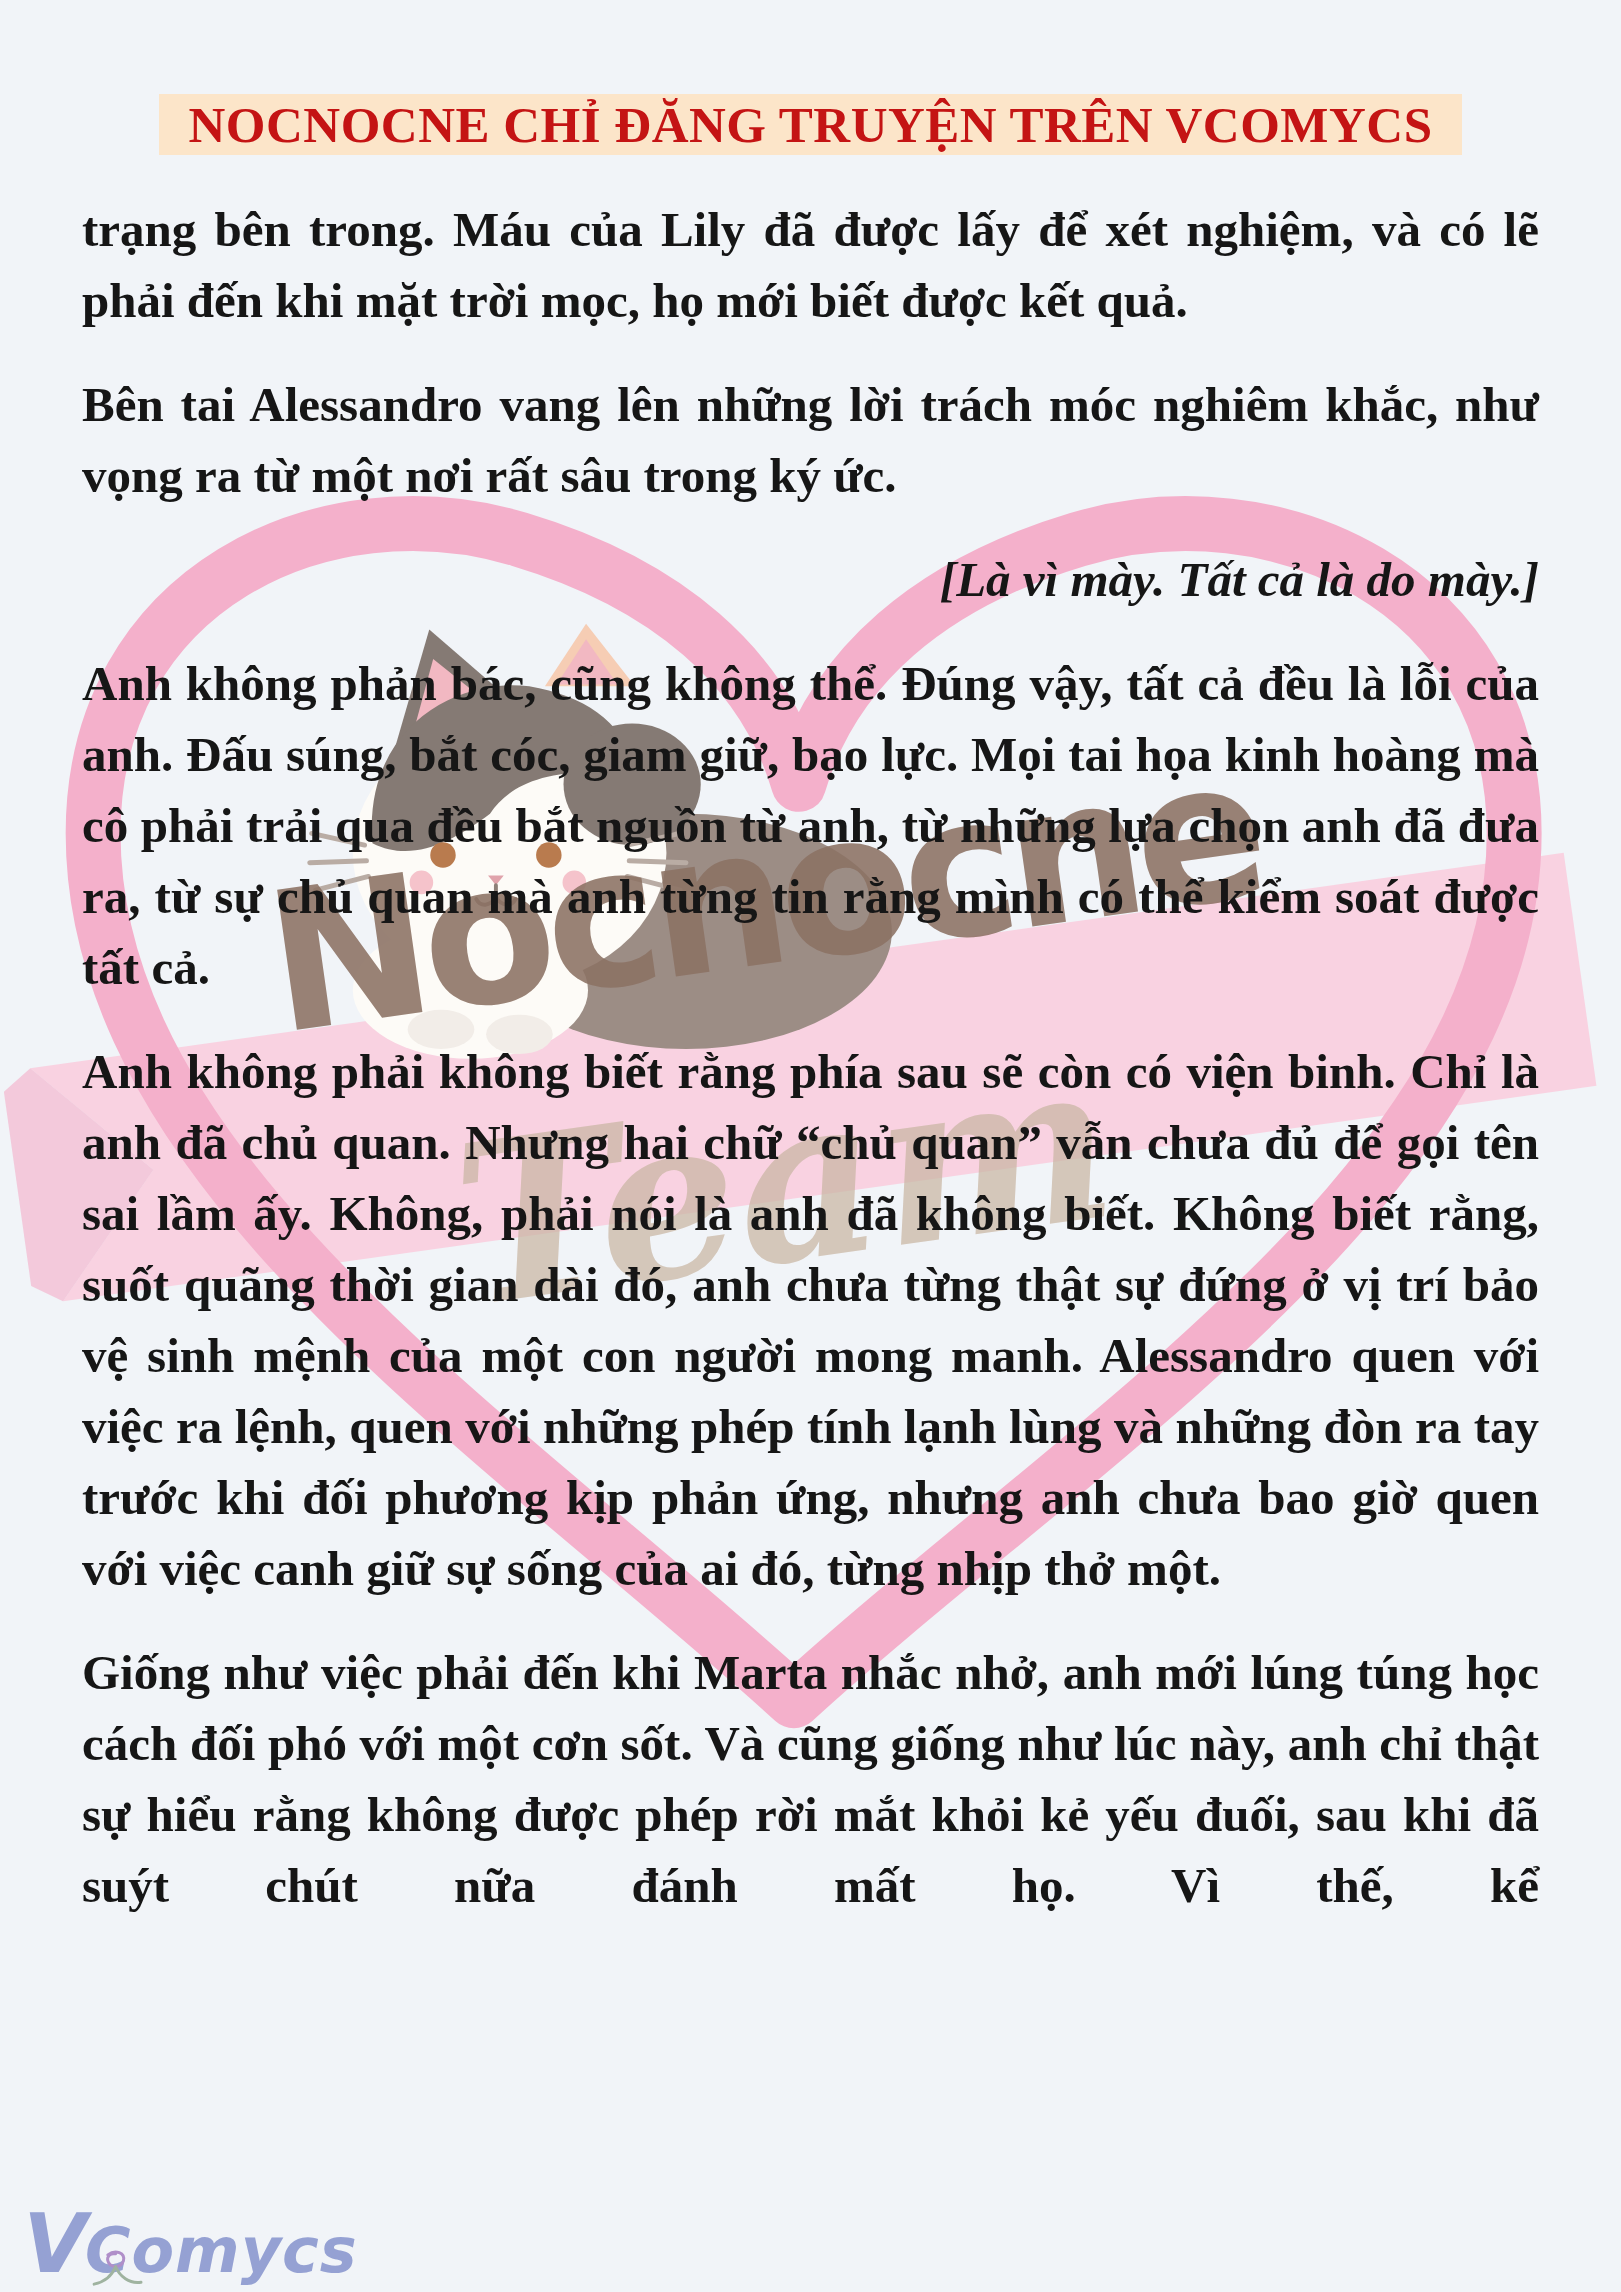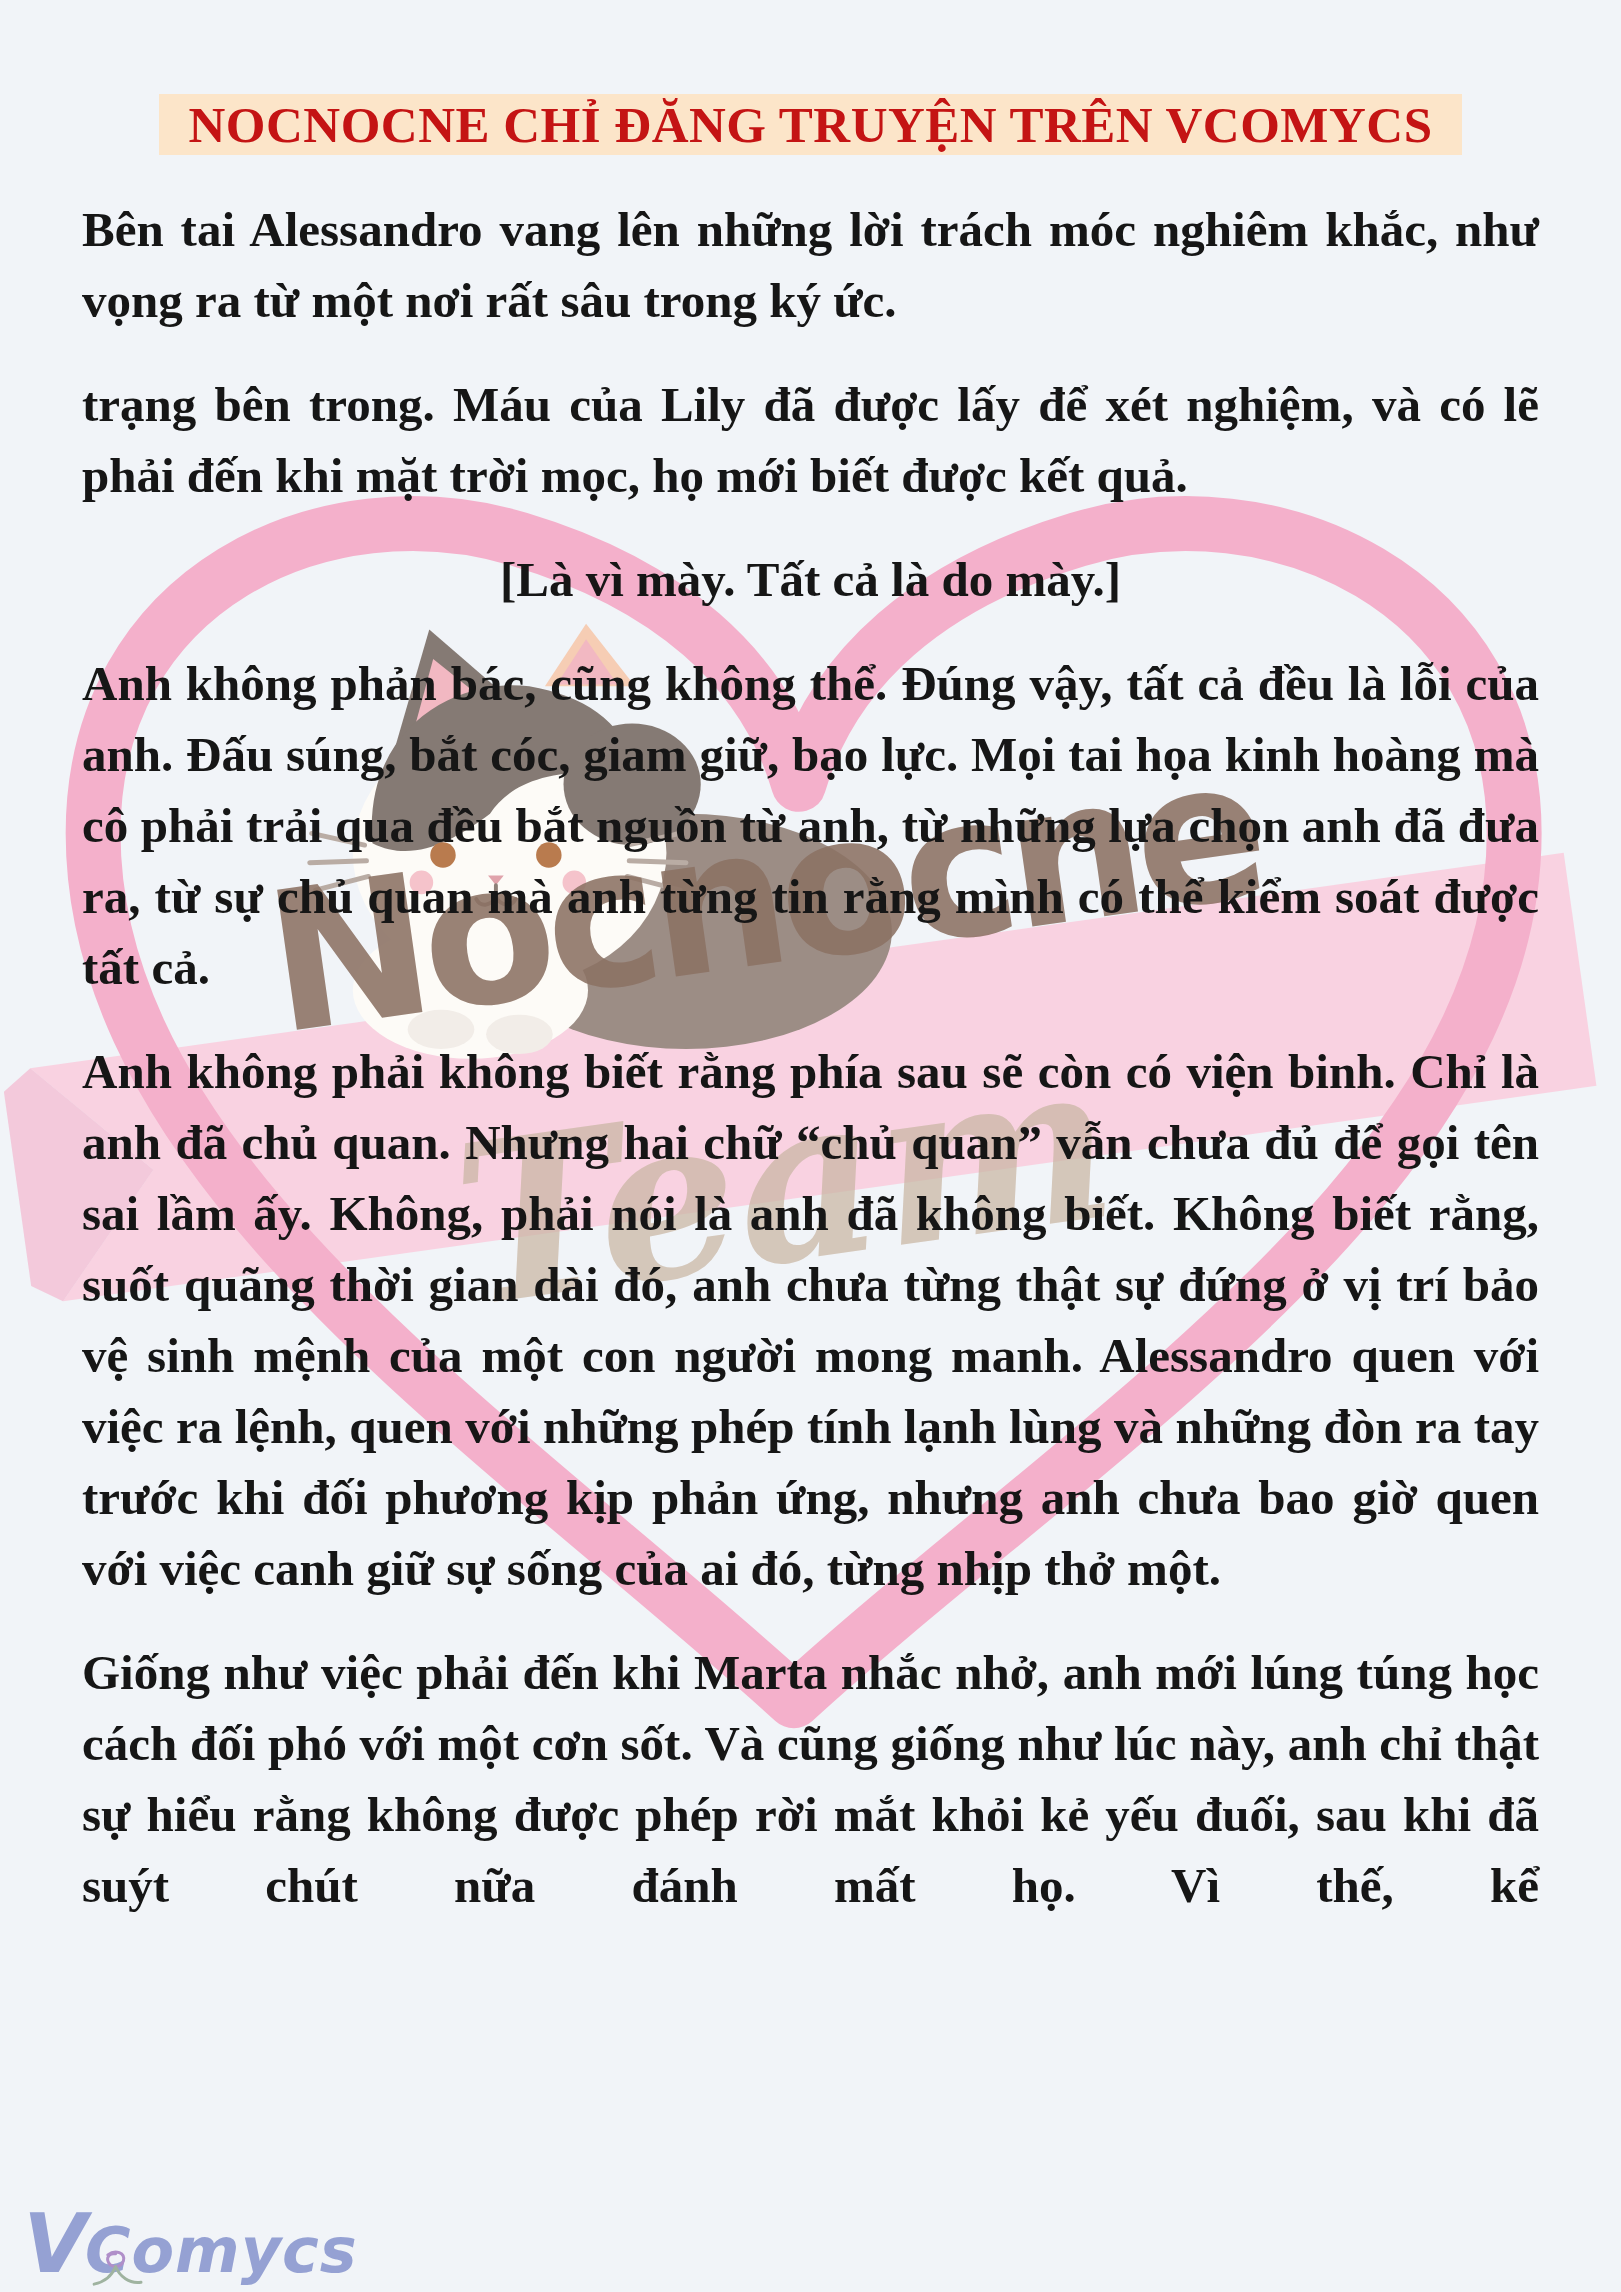--- a/index.html
+++ b/index.html
@@ -47,21 +47,21 @@
   }
   .story{
     width:1457px;margin:39px auto 0 auto;
   }
   .story p{
     margin:0 0 33px 0;
     font-size:49px;line-height:71px;
     font-weight:bold;color:#161616;
     text-align:justify;
   }
-  .story p.italic{text-align:center;}
+  .story p.italic{font-style:italic;text-align:right;}
   .story p.full-last{text-align-last:justify;}
   
   .vcomycs{
     position:absolute;left:23.5px;top:2196px;z-index:6;
     font-family:"DejaVu Sans", sans-serif;
     font-style:italic;font-weight:bold;
     font-size:62px;letter-spacing:1px;
     color:#95a1d3;
   }
   .vcomycs::first-letter{font-size:82px;letter-spacing:-2px;}
@@ -122,22 +122,22 @@
 
   <div class="wm-name">Nocnocne</div>
   <div class="wm-team">Team</div>
 
   <div class="content">
     <div class="banner">
       <span class="banner-text">NOCNOCNE CHỈ ĐĂNG TRUYỆN TRÊN VCOMYCS</span>
     </div>
 
     <div class="story">
+      <p>trạng bên trong. Máu của Lily đã được lấy để xét nghiệm, và có lẽ phải đến khi mặt trời mọc, họ mới biết được kết quả.</p>
       <p>Bên tai Alessandro vang lên những lời trách móc nghiêm khắc, như vọng ra từ một nơi rất sâu trong ký ức.</p>
-      <p>trạng bên trong. Máu của Lily đã được lấy để xét nghiệm, và có lẽ phải đến khi mặt trời mọc, họ mới biết được kết quả.</p>
       <p class="italic">[Là vì mày. Tất cả là do mày.]</p>
       <p>Anh không phản bác, cũng không thể. Đúng vậy, tất cả đều là lỗi của anh. Đấu súng, bắt cóc, giam giữ, bạo lực. Mọi tai họa kinh hoàng mà cô phải trải qua đều bắt nguồn từ anh, từ những lựa chọn anh đã đưa ra, từ sự chủ quan mà anh từng tin rằng mình có thể kiểm soát được tất cả.</p>
       <p>Anh không phải không biết rằng phía sau sẽ còn có viện binh. Chỉ là anh đã chủ quan. Nhưng hai chữ “chủ quan” vẫn chưa đủ để gọi tên sai lầm ấy. Không, phải nói là anh đã không biết. Không biết rằng, suốt quãng thời gian dài đó, anh chưa từng thật sự đứng ở vị trí bảo vệ sinh mệnh của một con người mong manh. Alessandro quen với việc ra lệnh, quen với những phép tính lạnh lùng và những đòn ra tay trước khi đối phương kịp phản ứng, nhưng anh chưa bao giờ quen với việc canh giữ sự sống của ai đó, từng nhịp thở một.</p>
       <p class="full-last">Giống như việc phải đến khi Marta nhắc nhở, anh mới lúng túng học cách đối phó với một cơn sốt. Và cũng giống như lúc này, anh chỉ thật sự hiểu rằng không được phép rời mắt khỏi kẻ yếu đuối, sau khi đã suýt chút nữa đánh mất họ. Vì thế, kể</p>
     </div>
   </div>
 
   <div class="vcomycs">VComycs</div>
   <svg class="rose-icon" width="69" height="45" viewBox="0 0 70 46" aria-hidden="true">
     <path d="M 22 8 C 30 2, 40 6, 38 14 C 36 22, 24 22, 22 14 C 21 10, 24 6, 30 7" fill="none" stroke="#b08fc9" stroke-width="3" stroke-linecap="round"></path>

